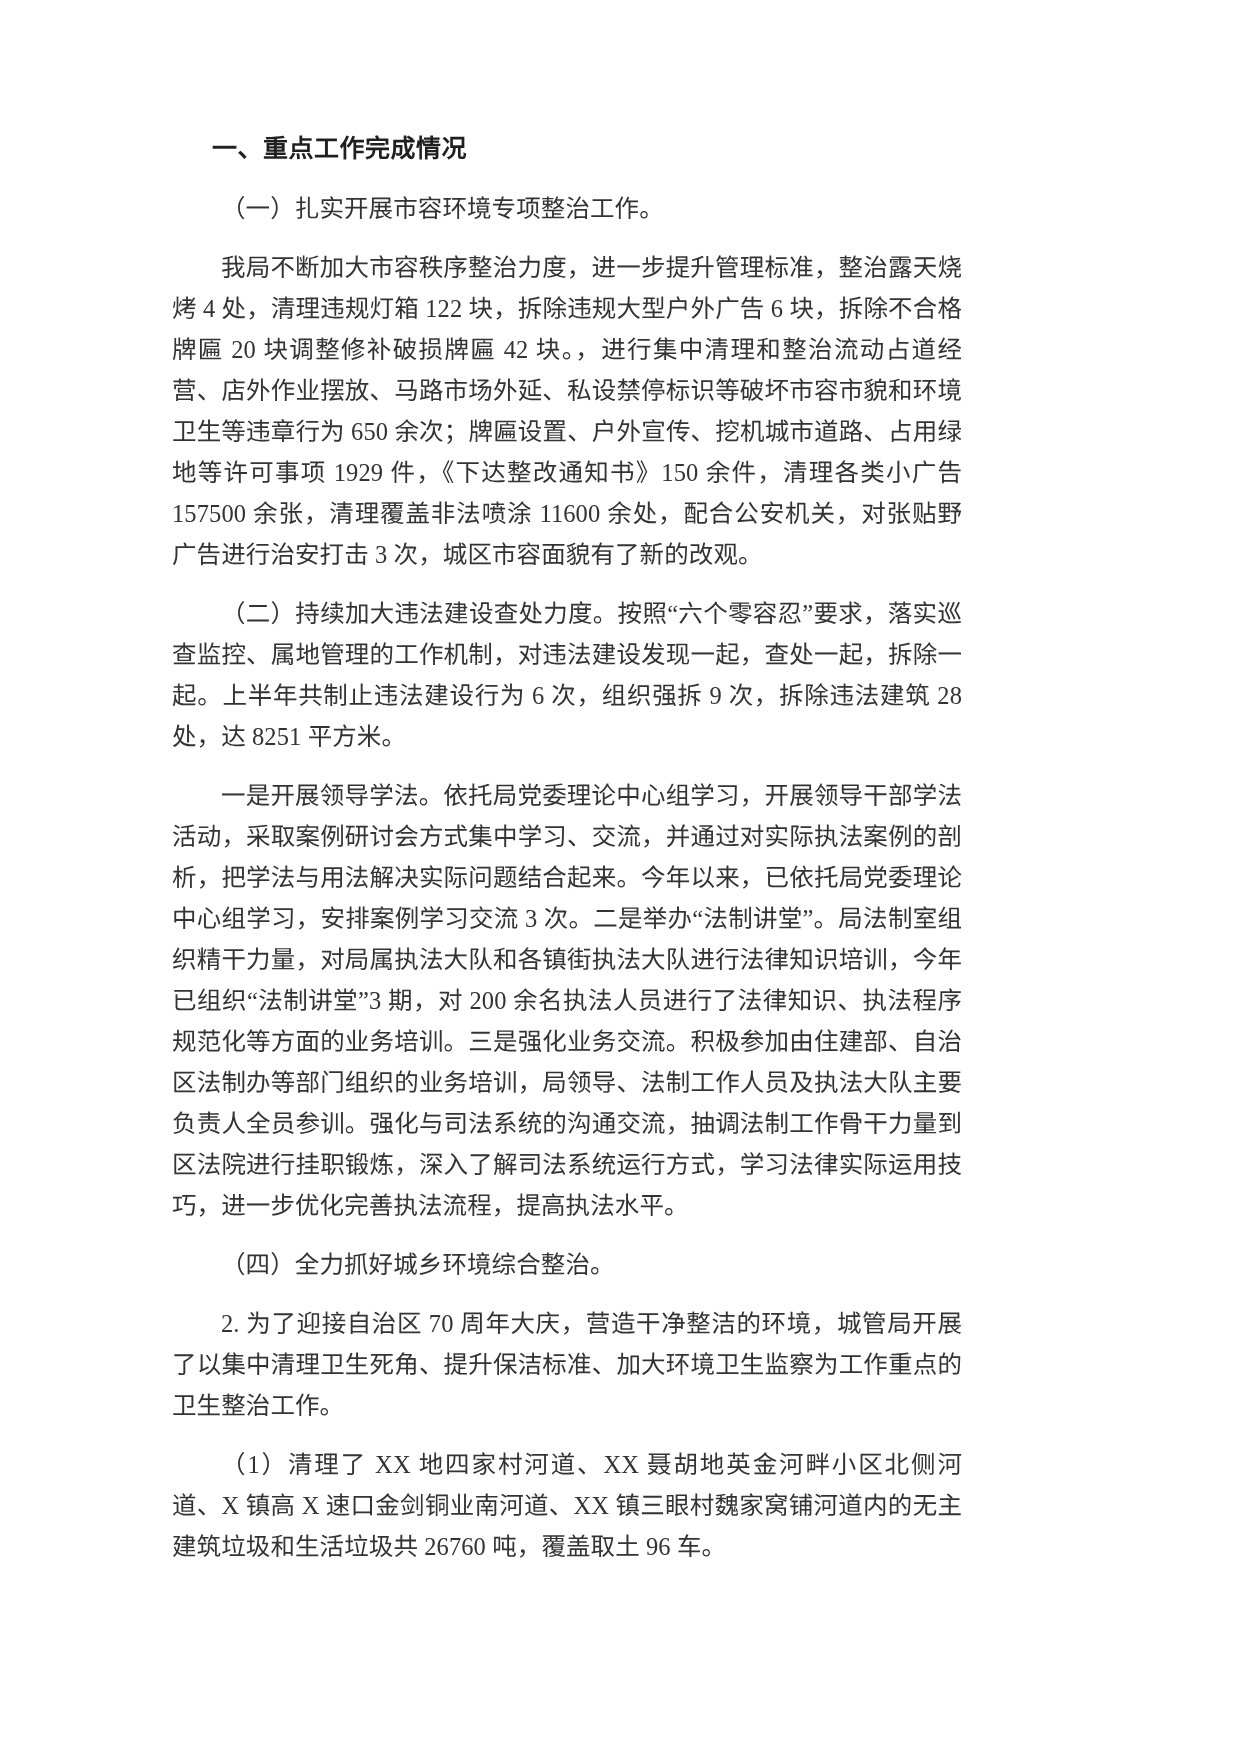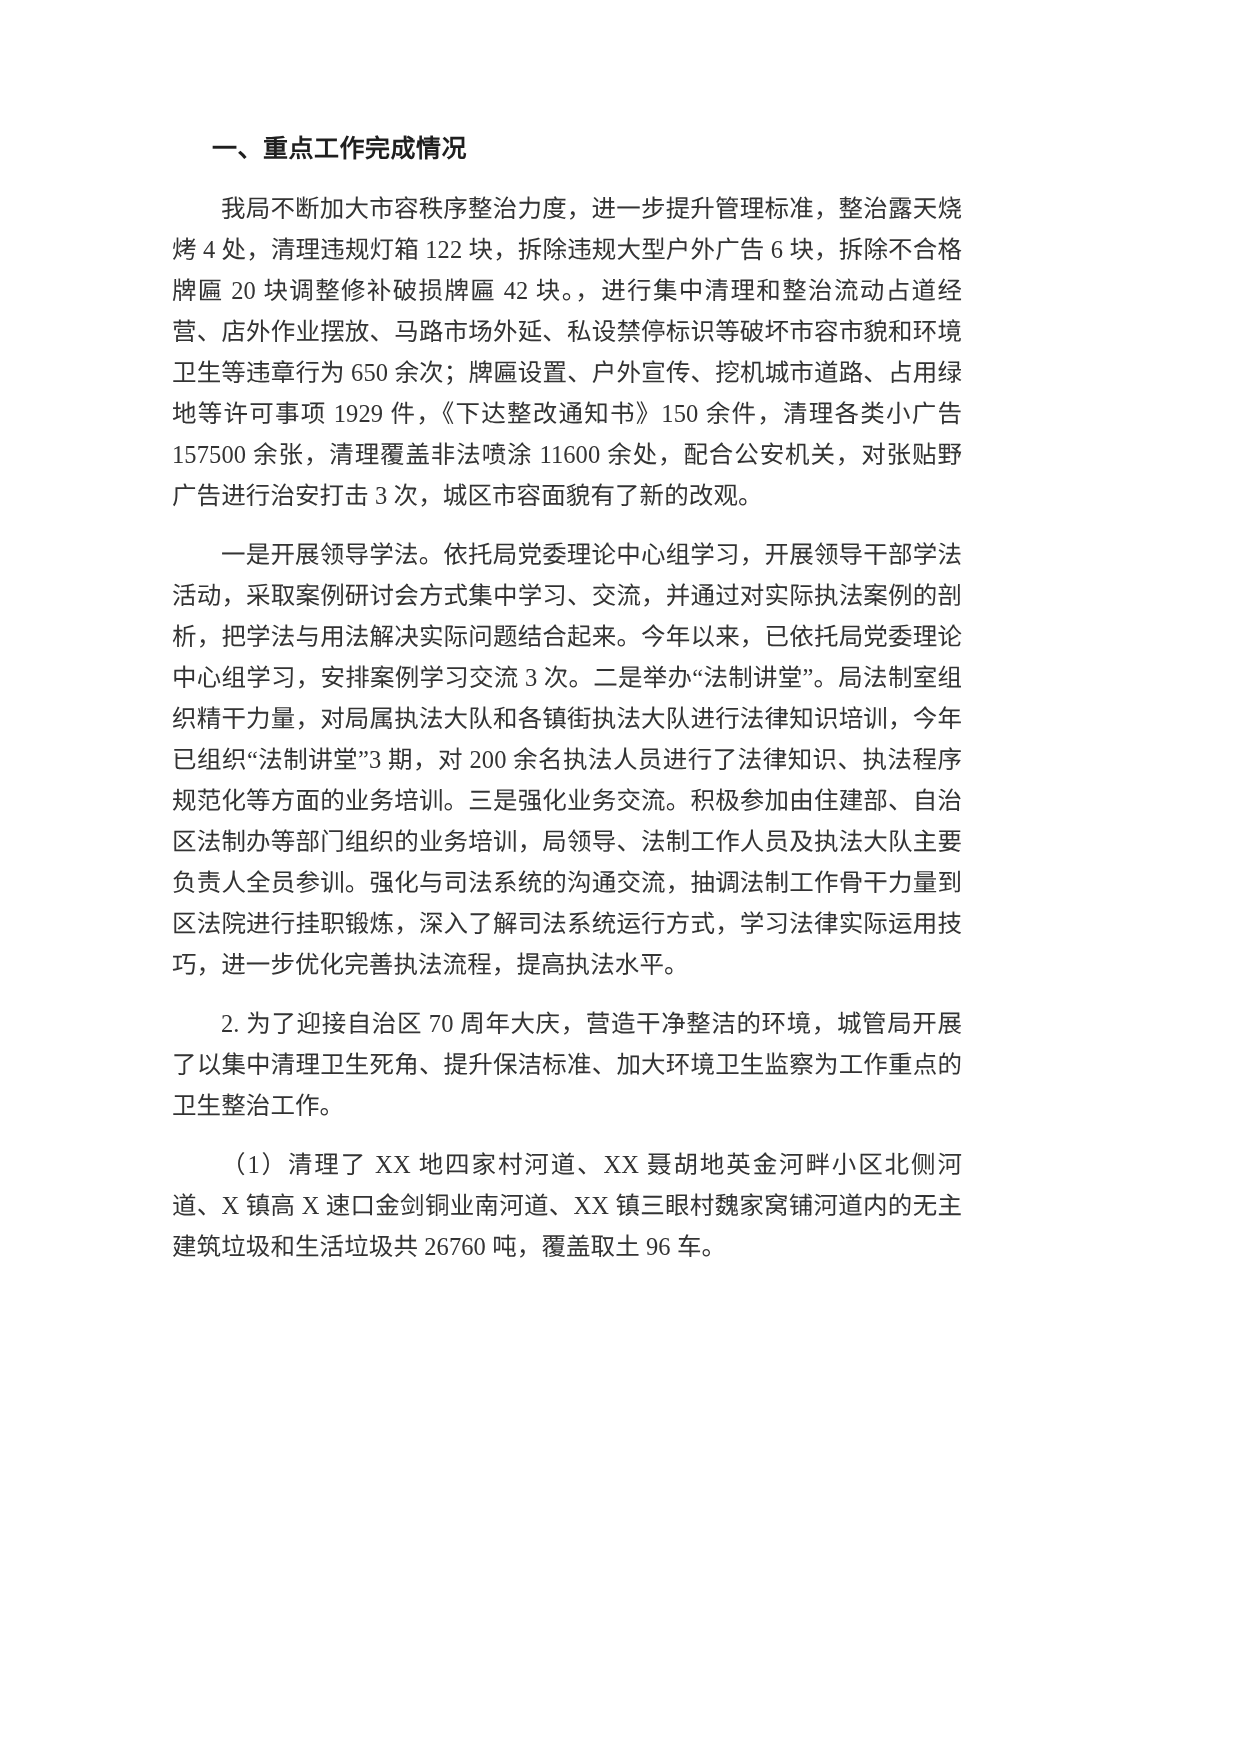--- a/index.html
+++ b/index.html
@@ -48,27 +48,30 @@
   }
 </style>
 </head>
 <body>
 
 <div class="page">
   <div class="doc-body">
 
     <h2 class="section-heading">一、重点工作完成情况</h2>
 
+    <p class="para">（一）扎实开展市容环境专项整治工作。</p>
 
     <p class="para">我局不断加大市容秩序整治力度，进一步提升管理标准，整治露天烧烤 4 处，清理违规灯箱 122 块，拆除违规大型户外广告 6 块，拆除不合格牌匾 20 块调整修补破损牌匾 42 块。，进行集中清理和整治流动占道经营、店外作业摆放、马路市场外延、私设禁停标识等破坏市容市貌和环境卫生等违章行为 650 余次；牌匾设置、户外宣传、挖机城市道路、占用绿地等许可事项 1929 件，《下达整改通知书》150 余件，清理各类小广告 157500 余张，清理覆盖非法喷涂 11600 余处，配合公安机关，对张贴野广告进行治安打击 3 次，城区市容面貌有了新的改观。</p>
 
+    <p class="para">（二）持续加大违法建设查处力度。按照“六个零容忍”要求，落实巡查监控、属地管理的工作机制，对违法建设发现一起，查处一起，拆除一起。上半年共制止违法建设行为 6 次，组织强拆 9 次，拆除违法建筑 28 处，达 8251 平方米。</p>
 
 
     <p class="para">一是开展领导学法。依托局党委理论中心组学习，开展领导干部学法活动，采取案例研讨会方式集中学习、交流，并通过对实际执法案例的剖析，把学法与用法解决实际问题结合起来。今年以来，已依托局党委理论中心组学习，安排案例学习交流 3 次。二是举办“法制讲堂”。局法制室组织精干力量，对局属执法大队和各镇街执法大队进行法律知识培训，今年已组织“法制讲堂”3 期，对 200 余名执法人员进行了法律知识、执法程序规范化等方面的业务培训。三是强化业务交流。积极参加由住建部、自治区法制办等部门组织的业务培训，局领导、法制工作人员及执法大队主要负责人全员参训。强化与司法系统的沟通交流，抽调法制工作骨干力量到区法院进行挂职锻炼，深入了解司法系统运行方式，学习法律实际运用技巧，进一步优化完善执法流程，提高执法水平。</p>
 
+    <p class="para">（四）全力抓好城乡环境综合整治。</p>
 
 
     <p class="para">2. 为了迎接自治区 70 周年大庆，营造干净整洁的环境，城管局开展了以集中清理卫生死角、提升保洁标准、加大环境卫生监察为工作重点的卫生整治工作。</p>
 
     <p class="para">（1）清理了 XX 地四家村河道、XX 聂胡地英金河畔小区北侧河道、X 镇高 X 速口金剑铜业南河道、XX 镇三眼村魏家窝铺河道内的无主建筑垃圾和生活垃圾共 26760 吨，覆盖取土 96 车。</p>
 
   </div>
 </div>
 
 </body></html>

